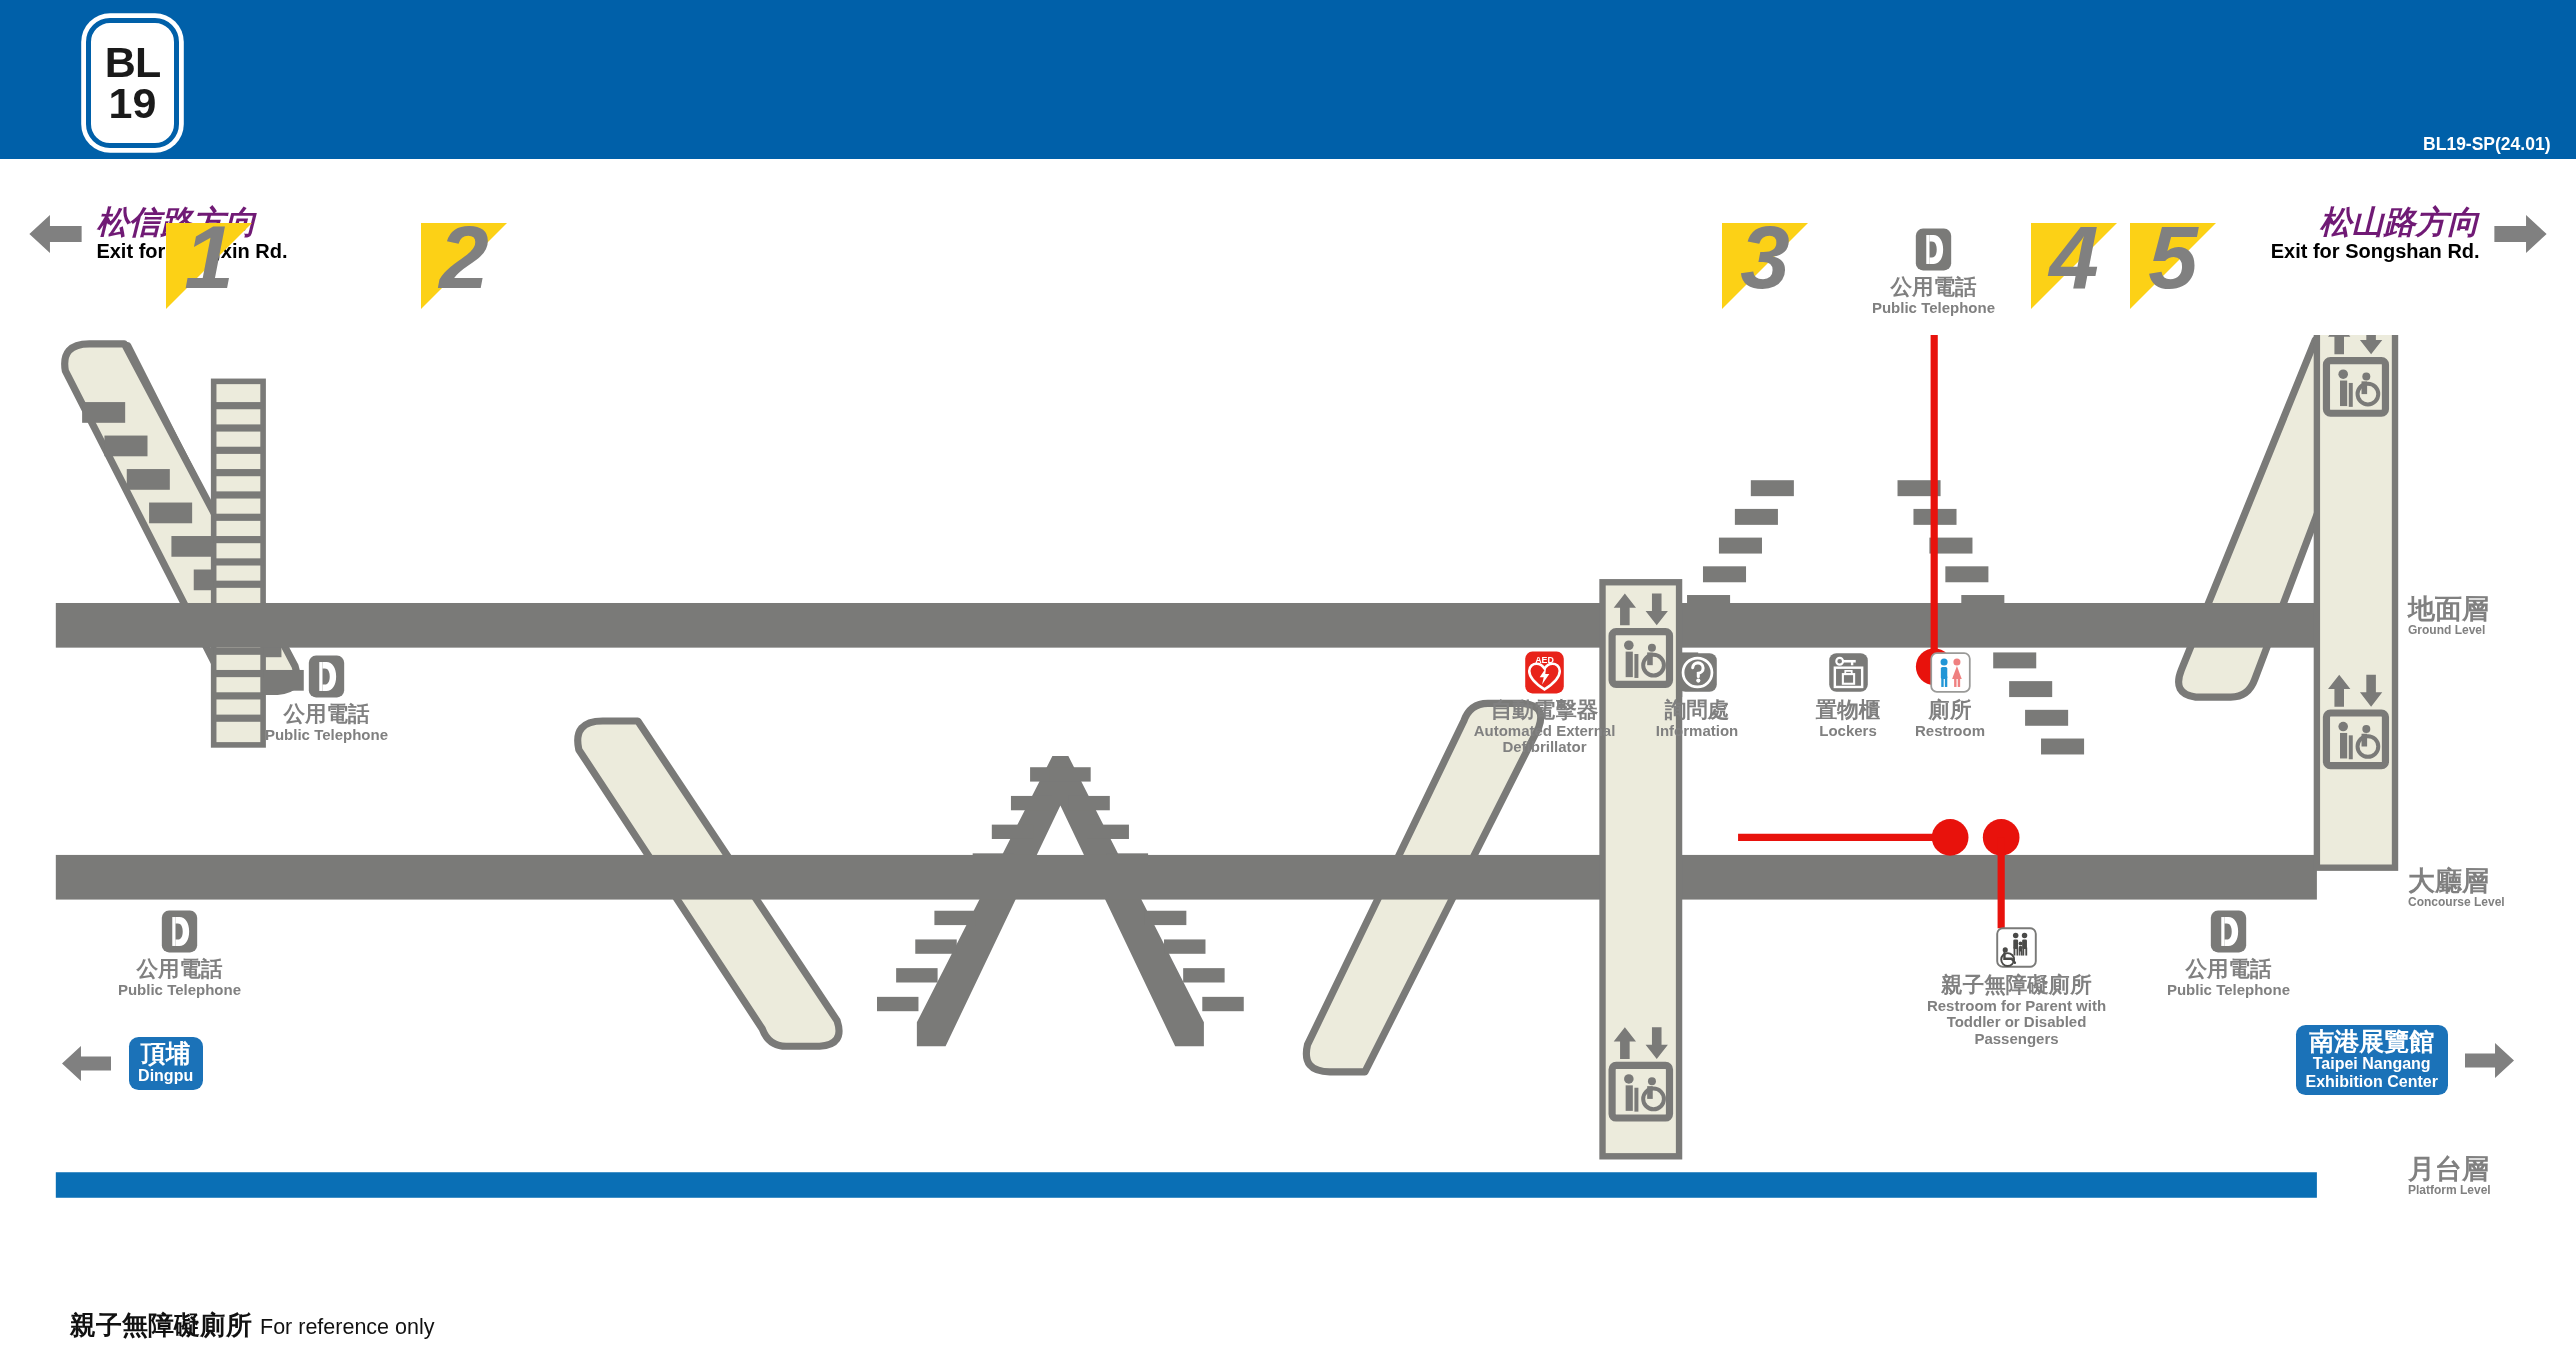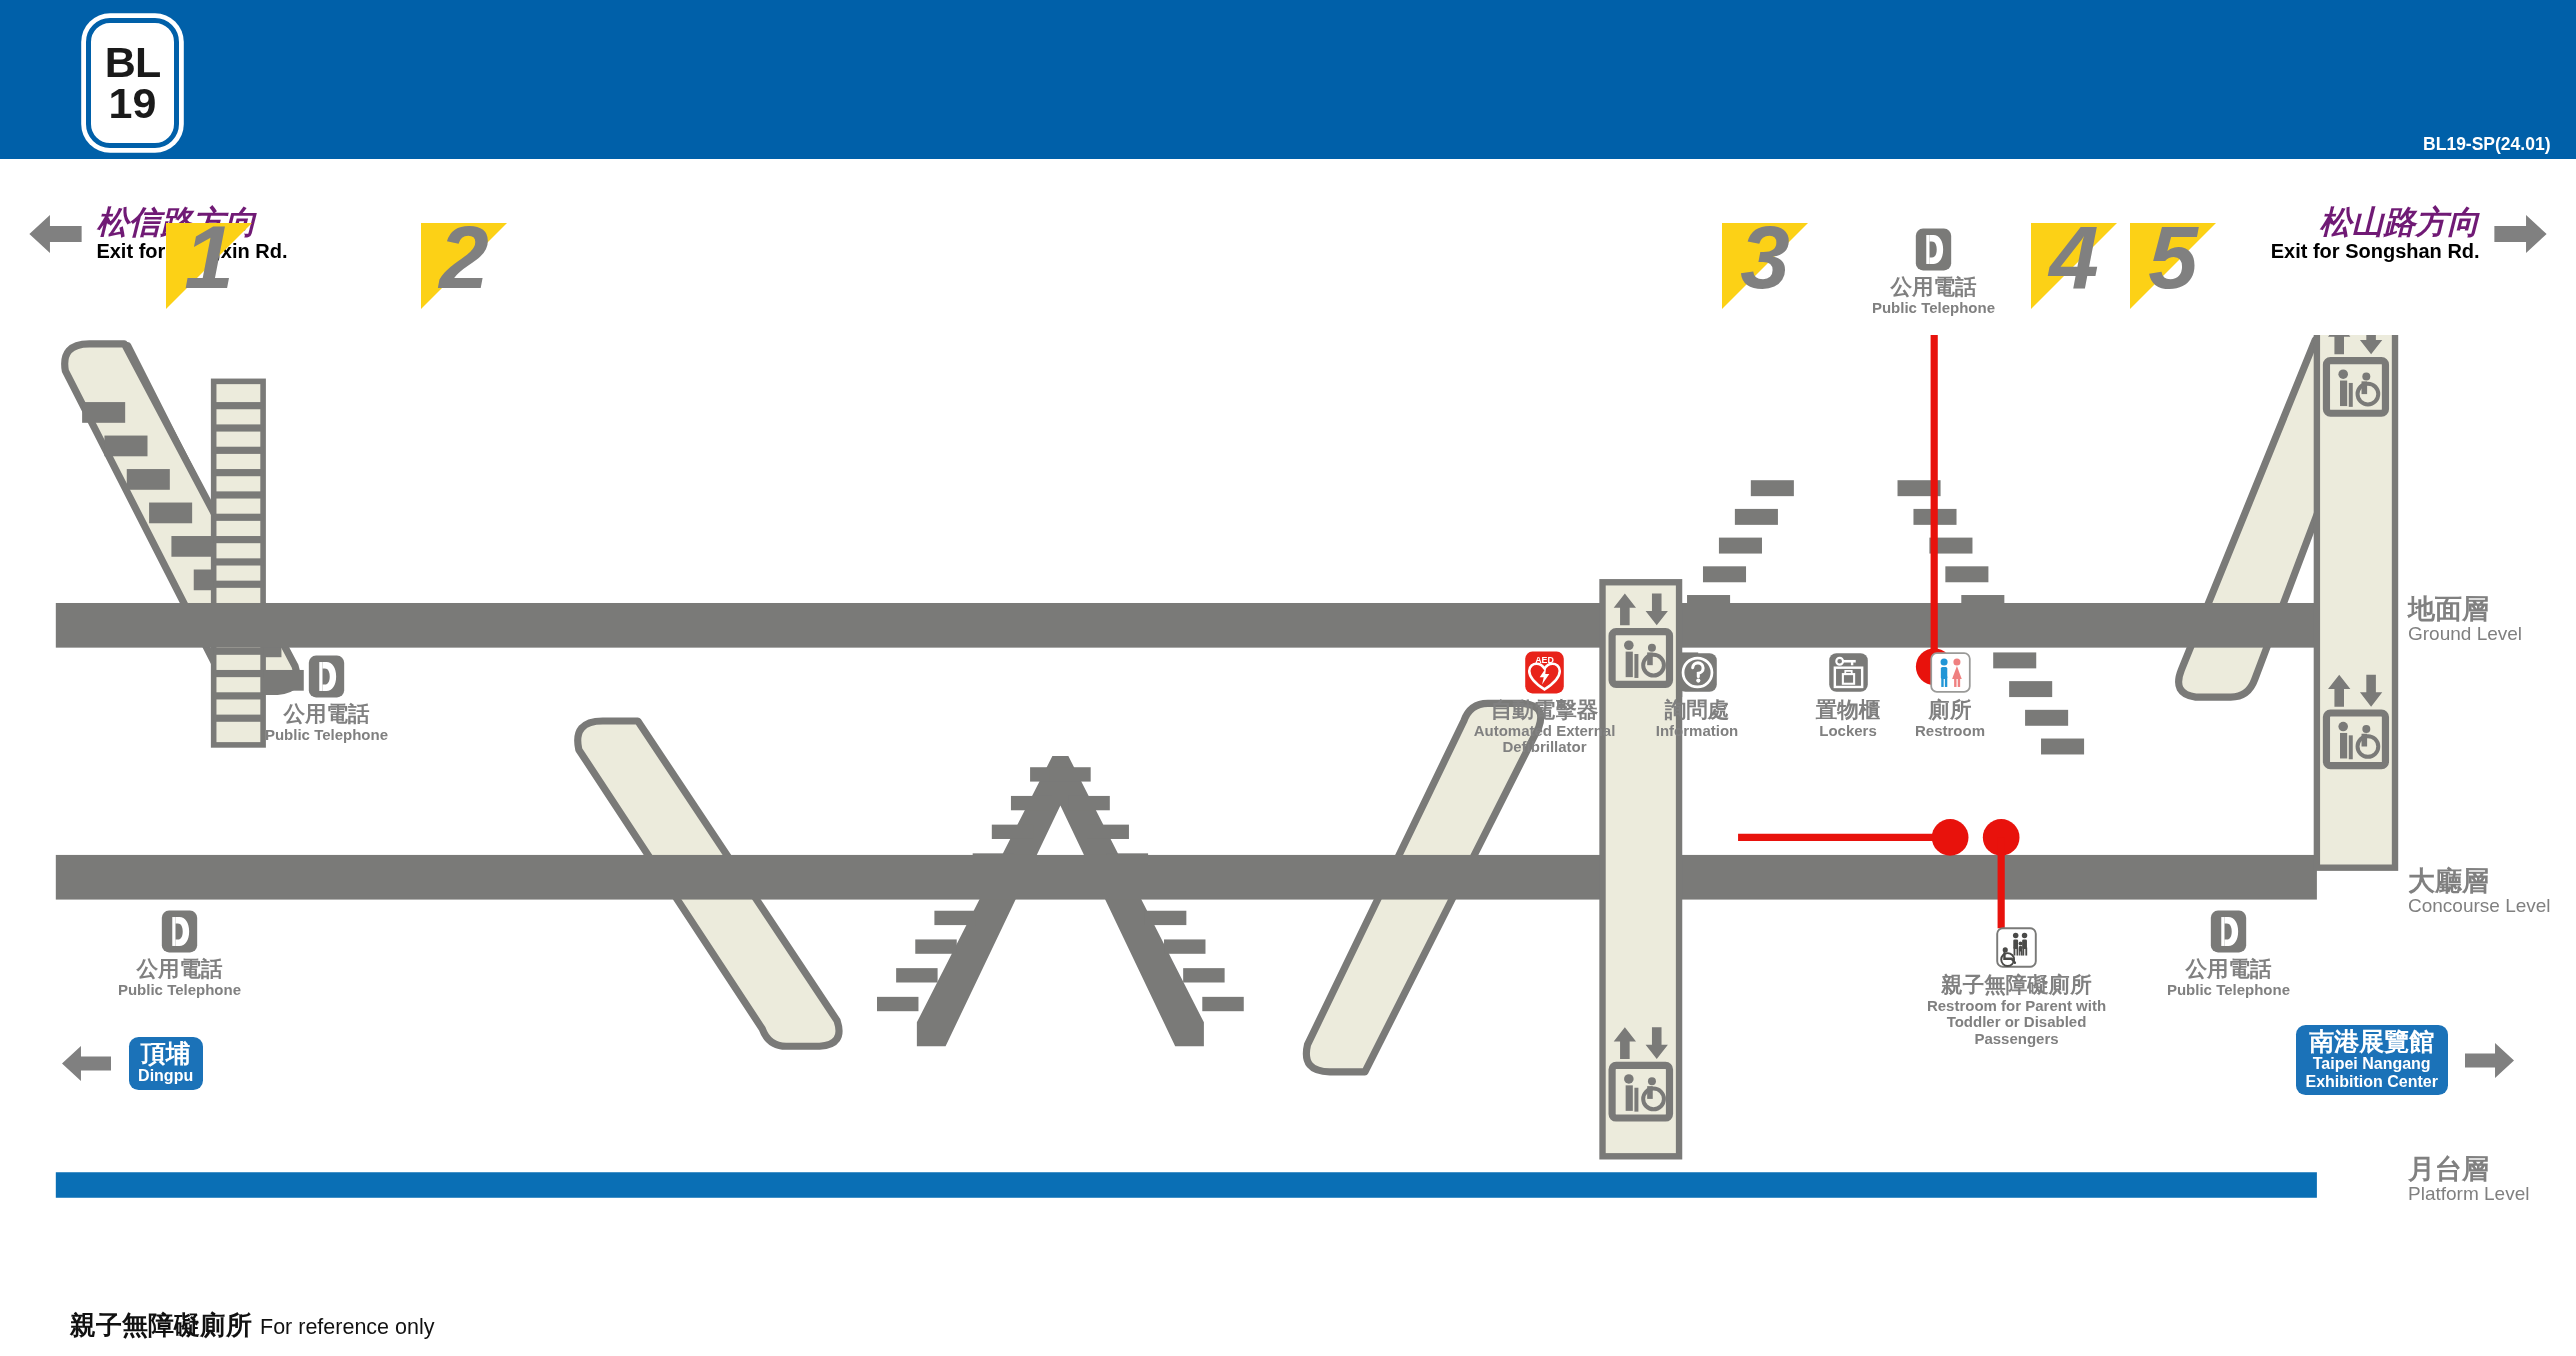--- a/index.html
+++ b/index.html
@@ -41,21 +41,21 @@
   .dir-row{position:absolute;display:flex;align-items:center;gap:14.4px;}
   .dir-text{display:flex;flex-direction:column;}
   .dir-zh{font-size:32px;font-weight:bold;color:#701a75;line-height:1.05;font-style:italic;}
   .dir-en{font-size:20px;font-weight:bold;color:#000000;line-height:1.15;}
   .arrow-l,.arrow-r{width:53px;height:38px;flex:none;}
   
   #diagram{position:absolute;left:0;top:335px;width:2576px;height:941px;}
   
   .level-label{position:absolute;display:flex;flex-direction:column;}
   .level-zh{font-size:27px;font-weight:bold;color:#808080;line-height:1.05;}
-  .level-en{font-size:19px;font-weight:normal;color:#808080;line-height:1.2;}
+  .level-en{font-size:12px;font-weight:bold;color:#808080;line-height:1.2;}
   
   .exit-marker{position:absolute;width:86px;height:86px;}
   .exit-tri{position:absolute;left:0;top:0;width:0;height:0;
     border-left:86px solid #fcd116;border-bottom:86px solid transparent;}
   .exit-num{position:absolute;left:0;top:-9.6px;width:86px;
     text-align:center;font-size:89px;font-weight:bold;color:#808080;
     line-height:1;font-style:italic;}
   
   .fac{position:absolute;display:flex;flex-direction:column;align-items:center;width:151px;}
   .fac .ic{width:45px;height:45px;flex:none;}

